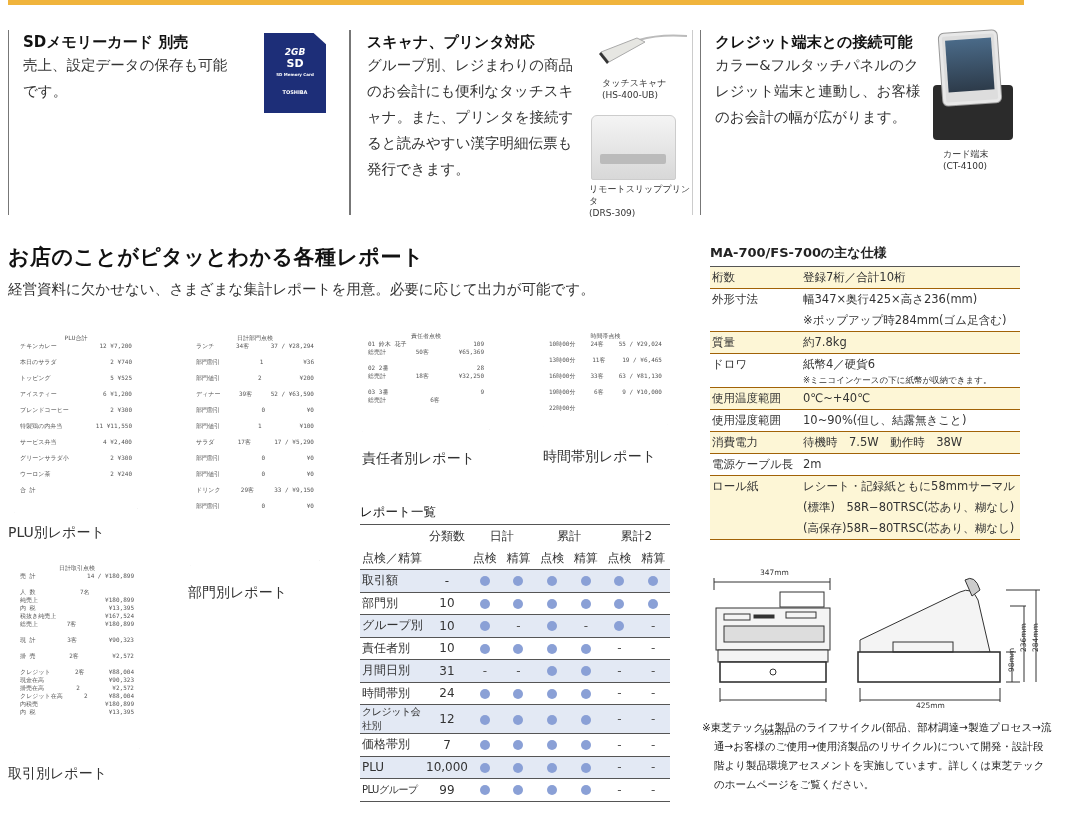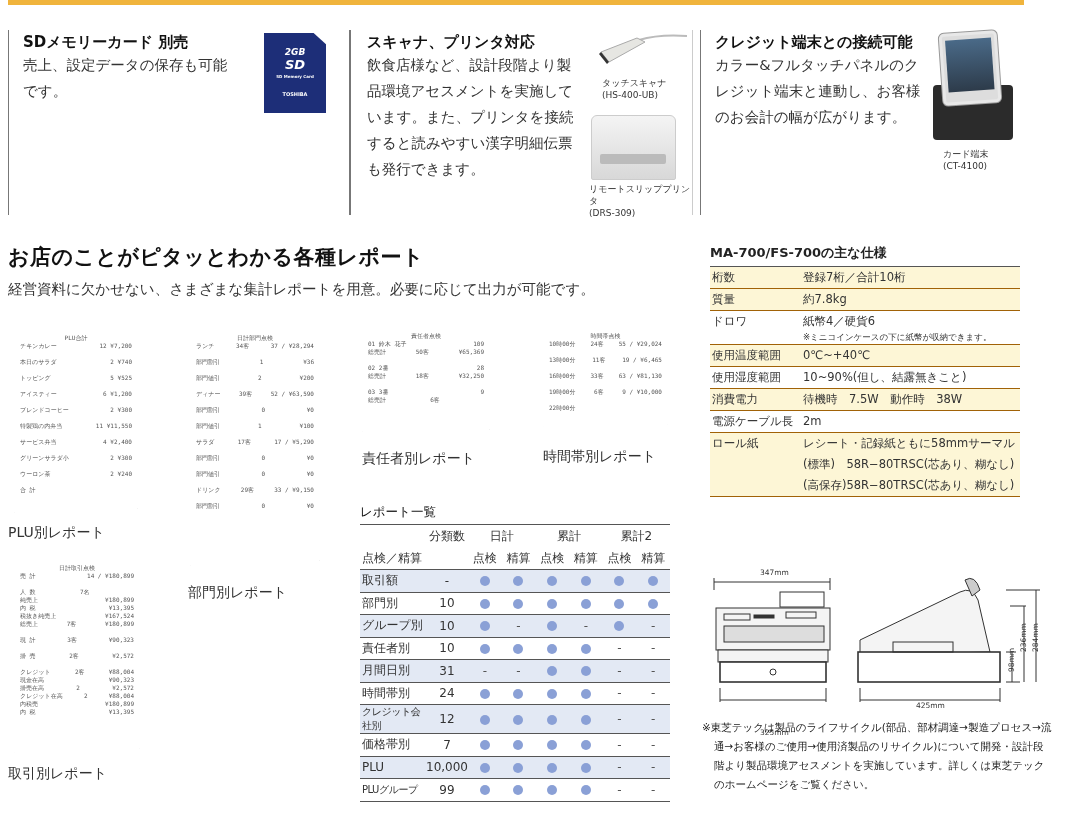--- a/index.html
+++ b/index.html
@@ -14,21 +14,21 @@
   .feature p { font-size: 14.5px; line-height: 26px; color: #333; }
   .f1 { left: 8px; width: 342px; padding-left: 14px; border-right: 1.5px solid #777; }
   .f2 { left: 350px; width: 343px; padding-left: 16px; border-right: 1.5px solid #ccc; }
   .f3 { left: 700px; width: 330px; padding-left: 14px; }
   .f1 .txt { position: absolute; left: 14px; top: 2px; width: 215px; }
   .f2 .txt { position: absolute; left: 16px; top: 2px; width: 218px; }
   .f3 .txt { position: absolute; left: 14px; top: 2px; width: 215px; }
 
   .sdcard { position: absolute; left: 255px; top: 3px; width: 62px; height: 80px; background: #1d2e78; clip-path: polygon(0 0, 80% 0, 100% 14%, 100% 100%, 0 100%); color: #fff; text-align: center; font-weight: bold; }
   .sdcard .gb { font-size: 9px; font-style: italic; margin-top: 14px; display:block; }
-  .sdcard .sd { font-size: 13px; font-style: italic; display:block; }
+  .sdcard .sd { font-size: 11px; display:block; }
   .sdcard .mc { font-size: 4px; display:block; margin-top:2px; }
   .sdcard .tb { font-size: 5px; display:block; margin-top:12px; }
 
   .scanner { position: absolute; left: 248px; top: 2px; width: 90px; height: 42px; }
   .printer { position: absolute; left: 240px; top: 85px; width: 85px; height: 65px; background: linear-gradient(#f4f4f4, #d8d8d8); border-radius: 6px 6px 2px 2px; border: 1px solid #ccc; }
   .printer::after { content: ""; position: absolute; left: 8px; top: 38px; width: 66px; height: 10px; background: #bbb; border-radius: 2px; }
   .cap { position: absolute; font-size: 9px; line-height: 12px; color: #333; }
 
   .terminal { position: absolute; left: 232px; top: 2px; width: 80px; height: 108px; }
   .terminal .base { position: absolute; left: 0; bottom: 0; width: 80px; height: 55px; background: #2b2b2b; border-radius: 4px; }
@@ -89,21 +89,21 @@
     <span class="gb">2GB</span>
     <span class="sd">SD</span>
     <span class="mc">SD Memory Card</span>
     <span class="tb">TOSHIBA</span>
   </div>
 </div>
 
 <div class="feature f2">
   <div class="txt">
     <h3>スキャナ、プリンタ対応</h3>
-    <p>飲食店様など、設計段階より製品環境アセスメントを実施しています。また、プリンタを接続すると読みやすい漢字明細伝票も発行できます。</p>
+    <p>グループ別、レジまわりの商品のお会計にも便利なタッチスキャナ。また、プリンタを接続すると読みやすい漢字明細伝票も発行できます。</p>
   </div>
   <svg class="scanner" viewBox="0 0 90 42">
     <path d="M5 22 L40 8 Q60 2 88 4" stroke="#bbb" stroke-width="2" fill="none"></path>
     <path d="M2 20 L38 6 L46 10 L10 30 Z" fill="#e6e6e2" stroke="#aaa" stroke-width="1"></path>
     <path d="M2 20 L10 30 L8 32 L0 22 Z" fill="#333"></path>
   </svg>
   <div class="cap" style="left:240px; top:47px;margin-left:11px;">
     <div>タッチスキャナ</div>
     <div>(HS-400-UB)</div>
   </div>
@@ -489,20 +489,27 @@
 
 <div class="spec-title">MA-700/FS-700の主な仕様</div>
 <table class="spec">
   <tbody id="spec-body">
       <tr class="first alt">
         <td class="k">桁数</td>
         <td>
           <span class="line">登録7桁／合計10桁</span>
         </td>
       </tr>
+      <tr class="">
+        <td class="k">外形寸法</td>
+        <td>
+          <span class="line">幅347×奥行425×高さ236(mm)</span>
+          <span class="line">※ポップアップ時284mm(ゴム足含む)</span>
+        </td>
+      </tr>
       <tr class="alt">
         <td class="k">質量</td>
         <td>
           <span class="line">約7.8kg</span>
         </td>
       </tr>
       <tr class="">
         <td class="k">ドロワ</td>
         <td>
           <span class="line">紙幣4／硬貨6</span>

